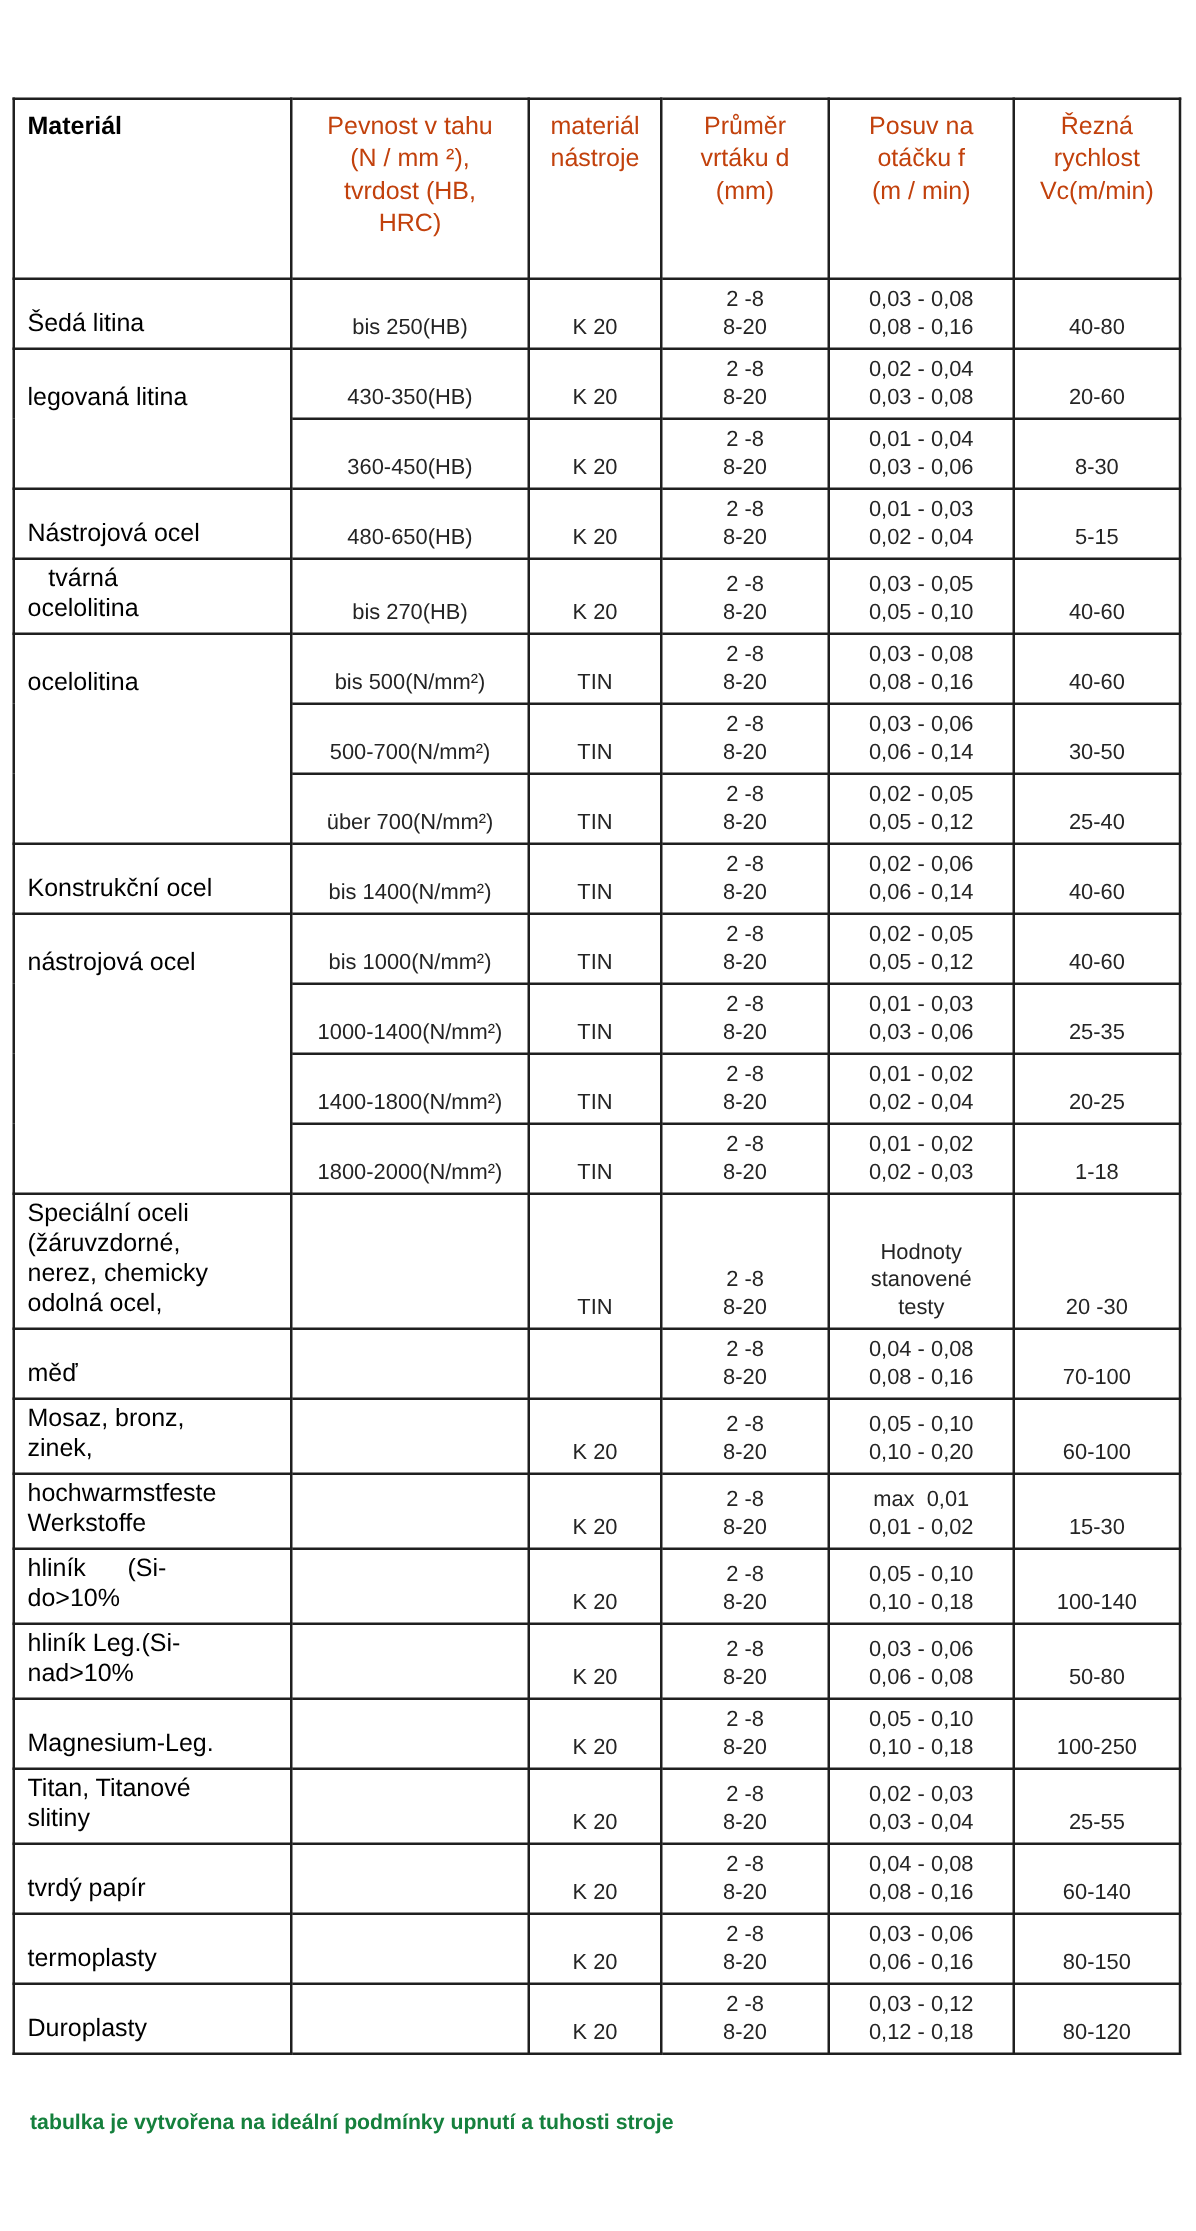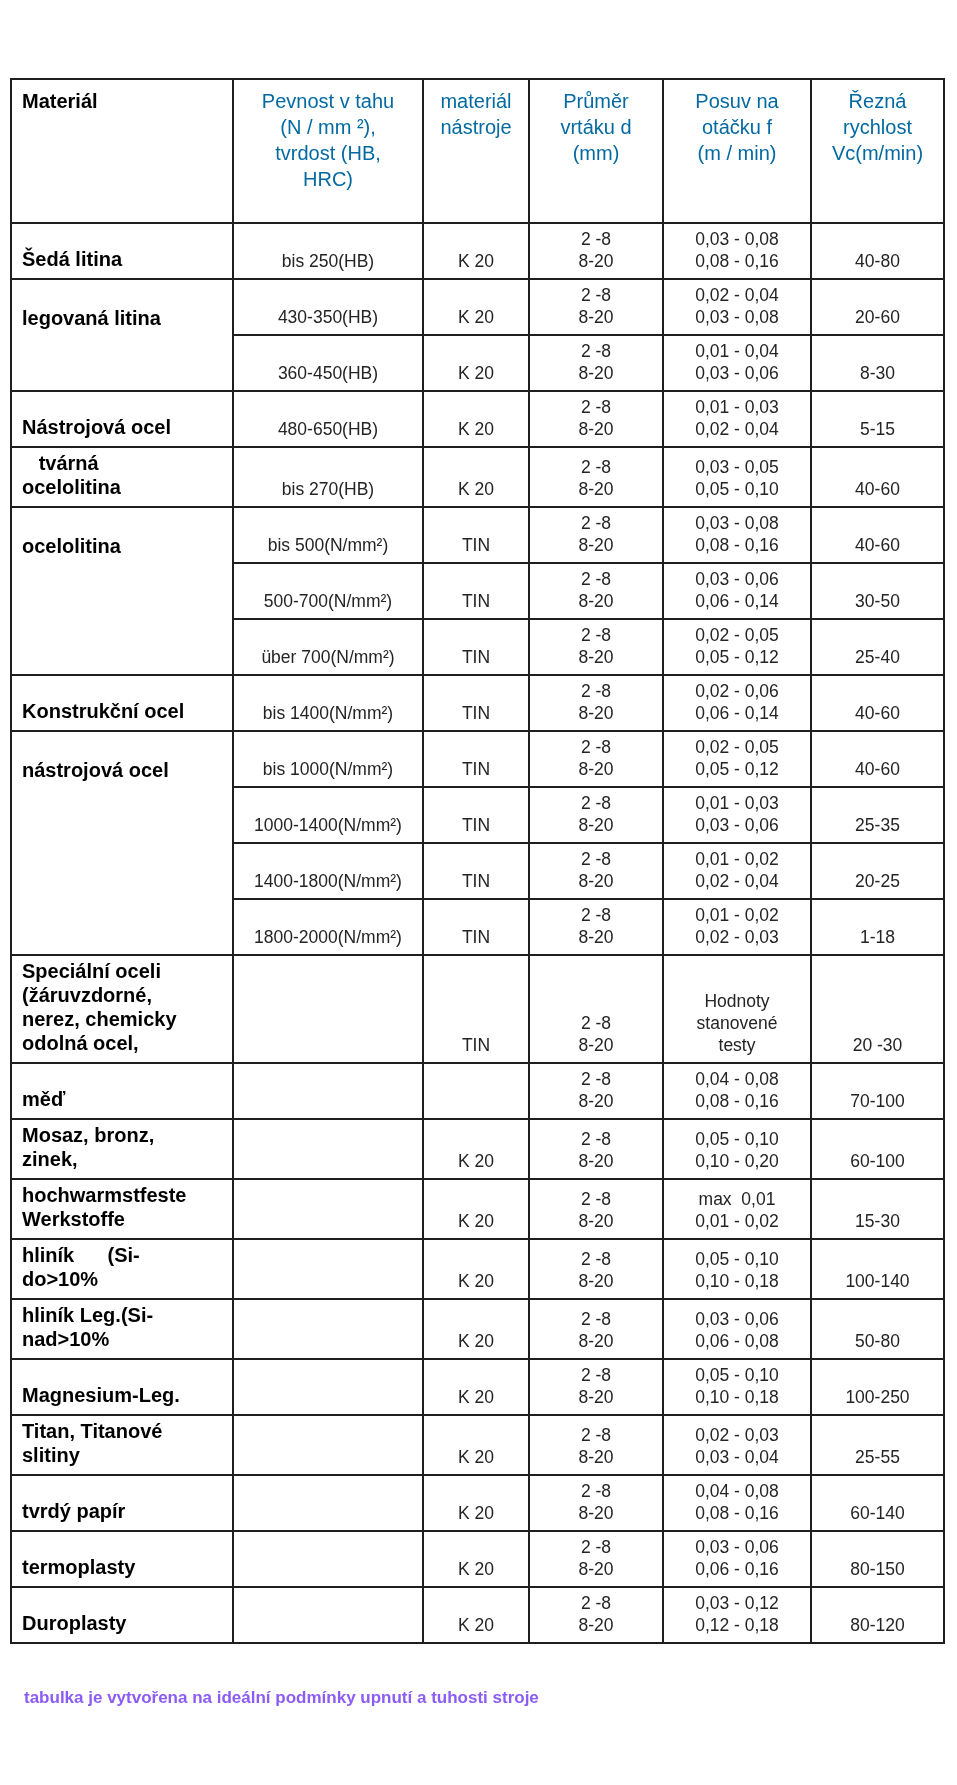--- a/index.html
+++ b/index.html
@@ -37,21 +37,21 @@
     overflow: hidden;
   }
   .cutting-table th {
     vertical-align: top;
     font-weight: normal;
     font-size: 20px;
     line-height: 26px;
     text-align: center;
     padding: 8px 2px 4px 2px;
     height: 130px;
-    color: #0369a1;
+    color: #c2410c;
     background: #ffffff;
   }
   .cutting-table th.col-material {
     text-align: left;
     font-weight: bold;
     font-size: 20px;
     padding-left: 10px;
     color: #000000;
   }
   .cutting-table td {
@@ -59,35 +59,35 @@
     text-align: center;
     font-size: 17.5px;
     line-height: 22px;
     padding: 3px 3px 6px 3px;
     color: #242424;
     background: #ffffff;
   }
   tr.data-row { height: 56px; }
   td.col-material {
     text-align: left;
-    font-weight: bold;
+    font-weight: normal;
     font-size: 20px;
     line-height: 24px;
     padding-left: 10px;
     padding-bottom: 7px;
     color: #000000;
   }
   td.col-material.spanned {
     vertical-align: top;
     padding-top: 26px;
   }
   .footnote {
     font-weight: bold;
     font-size: 17px;
-    color: #8b5cf6;
+    color: #15803d;
     margin: 44px 0 0 14px;
     white-space: pre-wrap;
   }
 </style>
 </head>
 <body>
 
 <div class="page">
 
 

